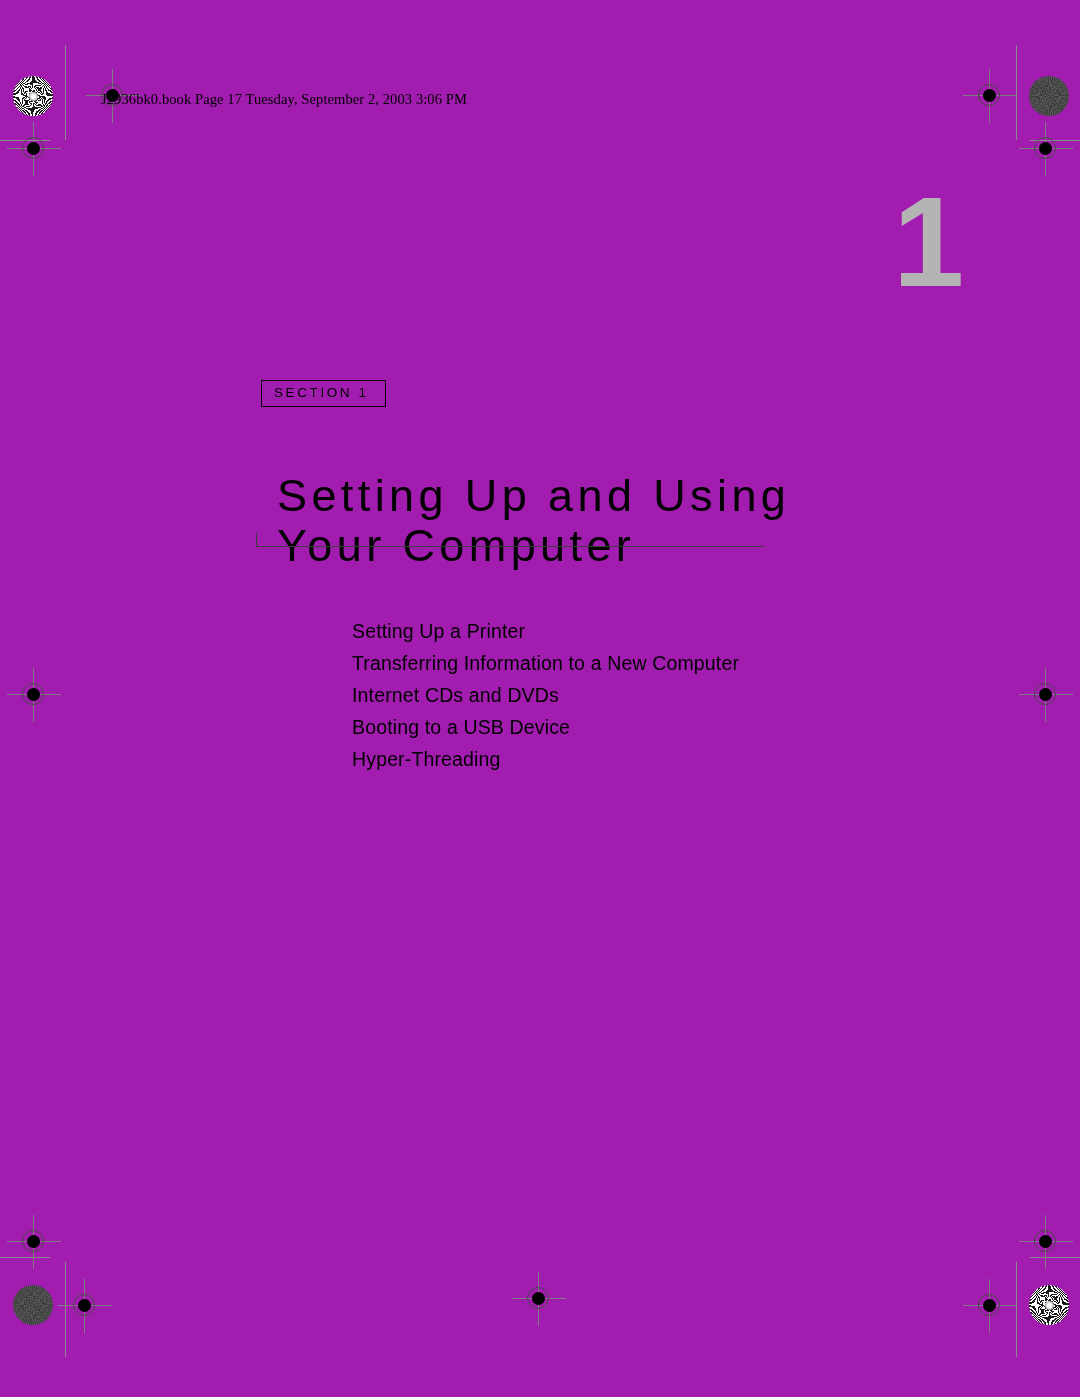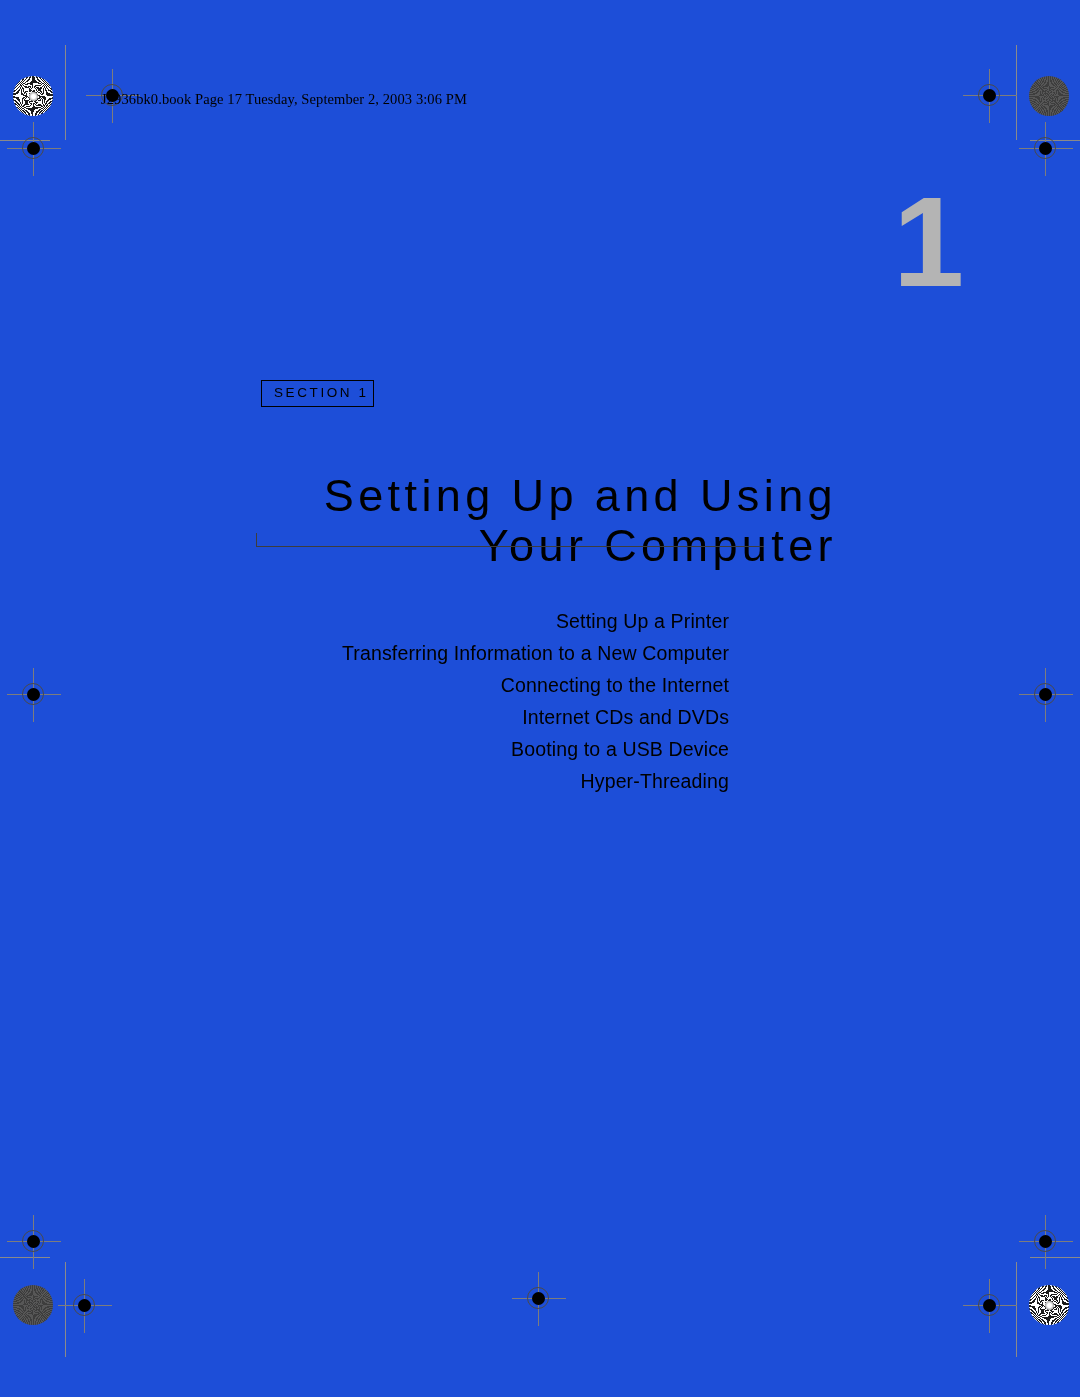--- a/index.html
+++ b/index.html
@@ -8,23 +8,22 @@
     background: #ffffff;
   }
   body {
     font-family: "Liberation Sans", sans-serif;
     -webkit-font-smoothing: antialiased;
   }
   #page {
     position: relative;
     width: 1080px;
     height: 1397px;
-    background: #1d4ed8;
+    background: #a21caf;
     overflow: hidden;
-    text-align: right;
   }
 
   
   .trim-v {
     position: absolute;
     width: 1px;
     background: #8a8a8a;
   }
   .trim-h {
     position: absolute;
@@ -132,21 +131,21 @@
     line-height: 1;
     color: #b4b4b4;
     letter-spacing: 0;
   }
 
   
   .section-badge {
     position: absolute;
     border: 1.3px solid #000000;
     box-sizing: border-box;
-    padding: 5px 4px 6px 12px;
+    padding: 5px 16px 6px 12px;
     font-size: 13.5px;
     font-weight: normal;
     letter-spacing: 2.6px;
     color: #000000;
     white-space: nowrap;
     line-height: 1;
   }
 
   
   .chapter-title {
@@ -166,21 +165,21 @@
   }
   .title-rule-tick {
     position: absolute;
     width: 1.4px;
     background: #3d3d3d;
   }
 
   
   .toc {
     position: absolute;
-    margin: 0;
+    margin: 10px;
     padding: 0;
     list-style: none;
   }
   .toc li {
     font-size: 19.5px;
     line-height: 32px;
     color: #000000;
     letter-spacing: 0.15px;
     white-space: nowrap;
   }
@@ -293,19 +292,18 @@
 
   <h1 class="chapter-title" style="left:261px; top:455px; width:560px;">Setting Up and Using
 Your Computer</h1>
 
   <div class="title-rule-tick" style="left:256px; top:533px; height:14px;"></div>
   <div class="title-rule" style="left:256px; top:546px; width:508px;"></div>
 
   <ul class="toc" style="left:342px; top:605px;">
     <li>Setting Up a Printer</li>
     <li>Transferring Information to a New Computer</li>
-    <li>Connecting to the Internet</li>
     <li>Internet CDs and DVDs</li>
     <li>Booting to a USB Device</li>
     <li>Hyper-Threading</li>
   </ul>
 
 </div>
 
 </body></html>

